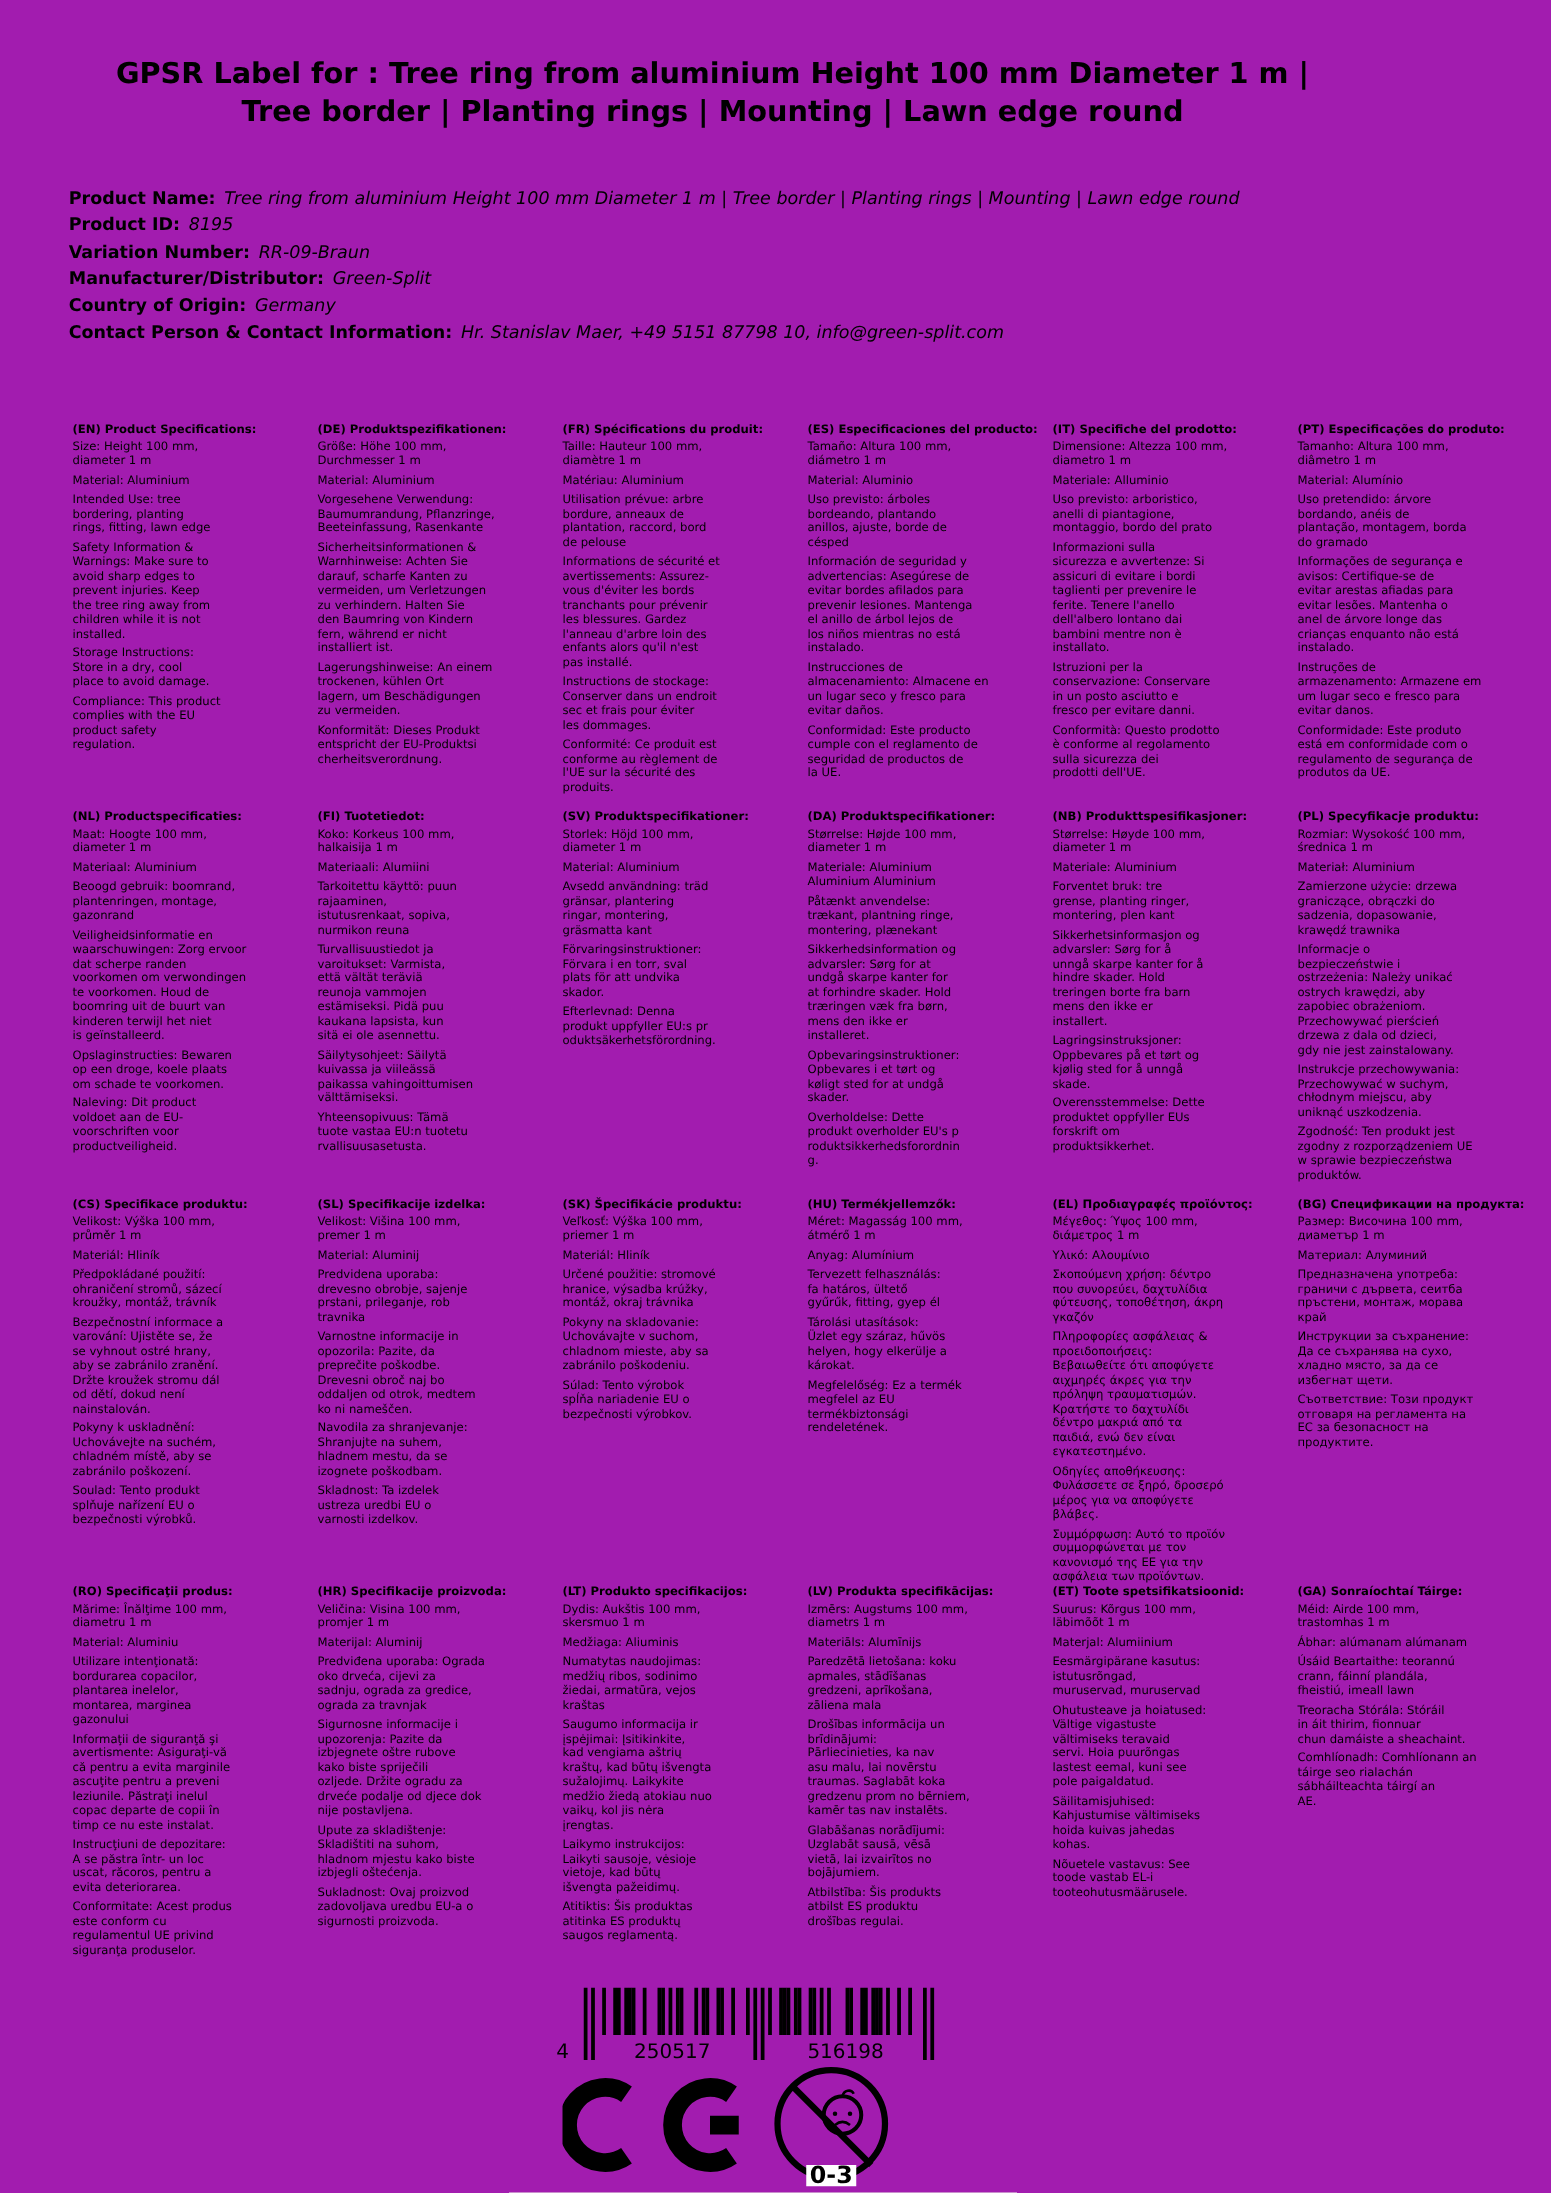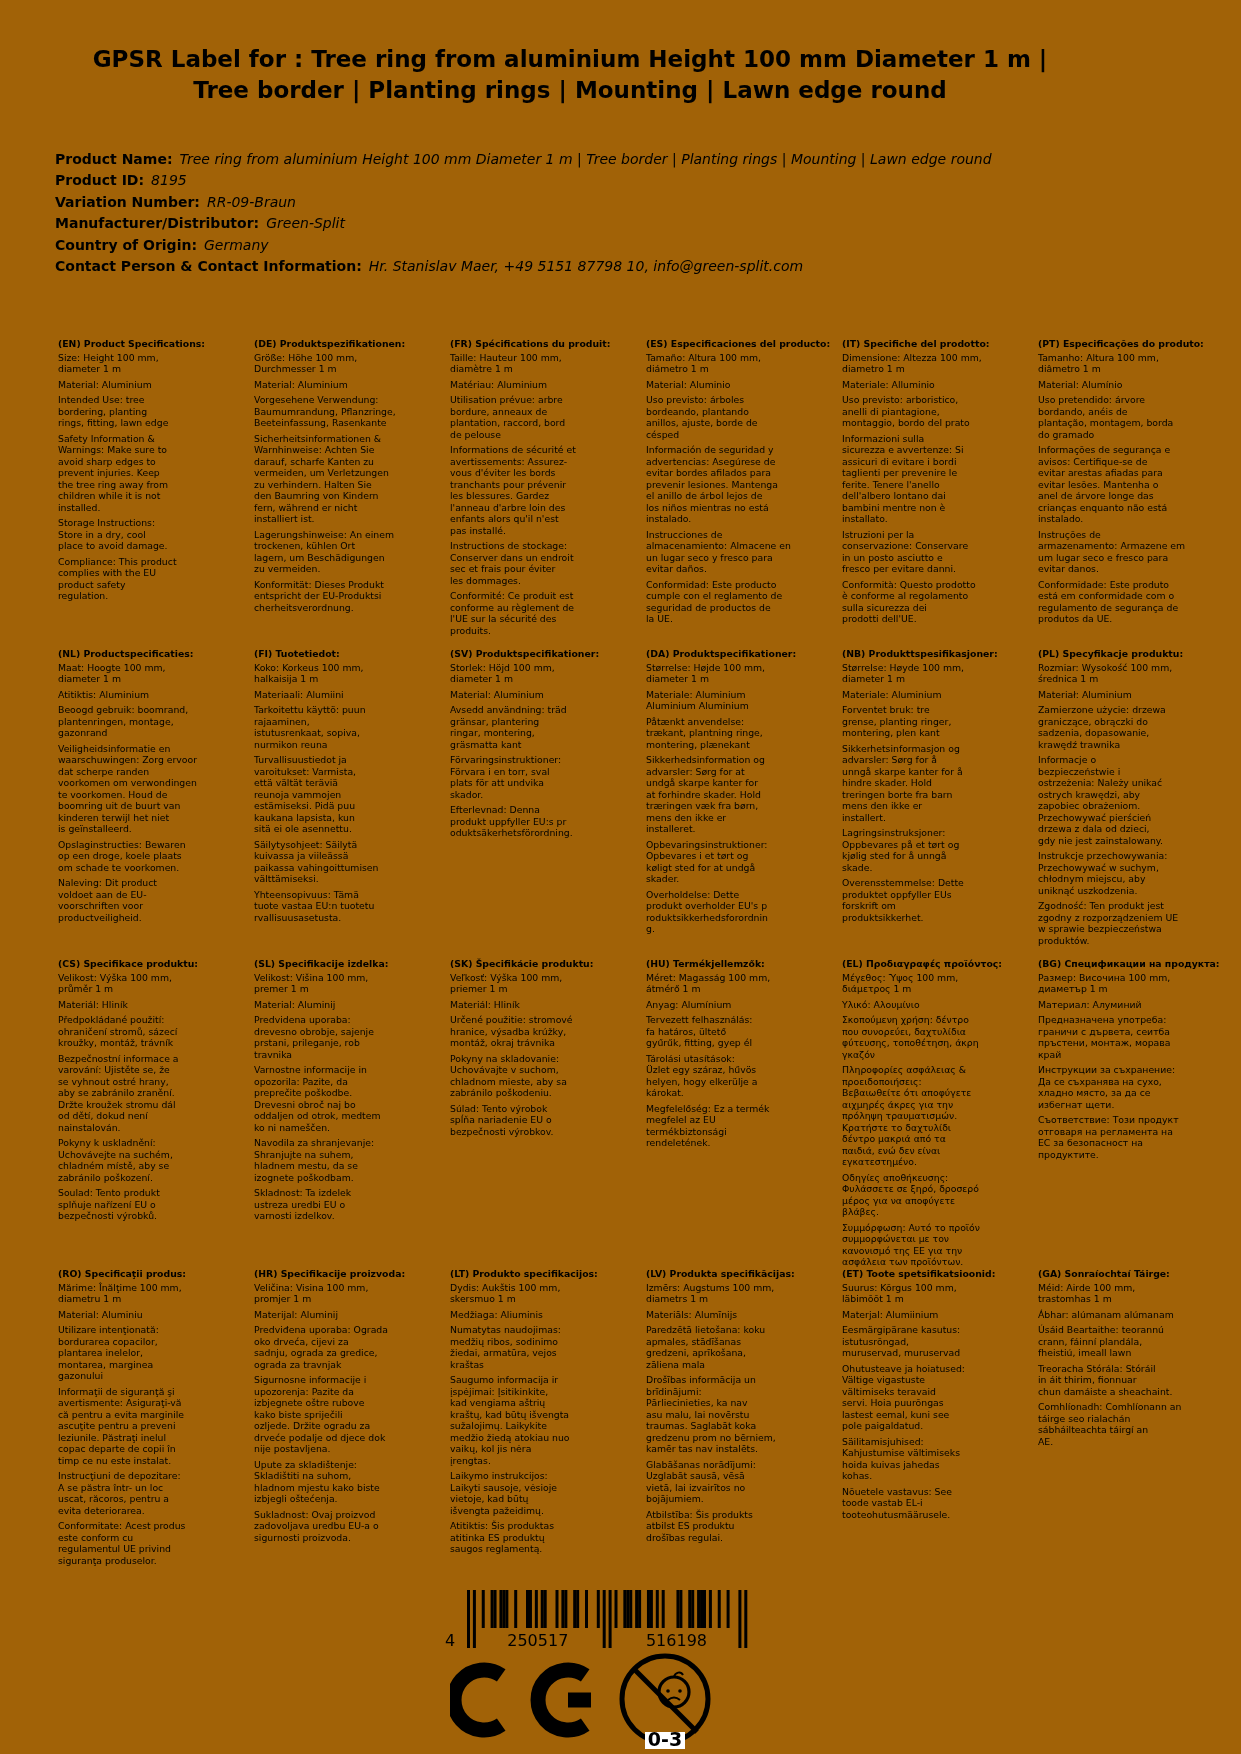--- a/index.html
+++ b/index.html
@@ -1,16 +1,16 @@
 <!DOCTYPE html>
 <html><head>
 <meta charset="utf-8">
 <style>
   html,body{margin:0;padding:0;background:#e8e8e8;}
-  .page{position:relative;width:1241px;height:1754px;background:#a16207;margin:0 auto;
+  .page{position:relative;width:1241px;height:1754px;background:#a21caf;margin:0 auto;
         font-family:"DejaVu Sans","Liberation Sans",sans-serif;color:#000;overflow:hidden;}
   .title{position:absolute;left:70px;top:44px;width:1000px;margin:0;text-align:center;
          font-size:23px;line-height:31px;font-weight:bold;}
   .product-info{position:absolute;left:55px;top:149px;font-size:14px;line-height:21.4px;width:1130px;}
   .pi-row{white-space:nowrap;}
   .pi-label{font-weight:bold;margin-top:12px;}
   .pi-value{margin-left:7px;font-style:italic;}
   .specs-grid{position:absolute;left:58px;top:338px;display:grid;
               grid-template-columns:repeat(6,196px);grid-auto-rows:310px;}
   .spec{padding-right:10px;font-size:9.3px;line-height:11.5px;}
@@ -185,21 +185,21 @@
 evitar danos.</p>
         <p>Conformidade: Este produto
 está em conformidade com o
 regulamento de segurança de
 produtos da UE.</p>
       </div>
       <div class="spec">
         <h3>(NL) Productspecificaties:</h3>
         <p>Maat: Hoogte 100 mm,
 diameter 1 m</p>
-        <p>Atitiktis: Aluminium</p>
+        <p>Materiaal: Aluminium</p>
         <p>Beoogd gebruik: boomrand,
 plantenringen, montage,
 gazonrand</p>
         <p>Veiligheidsinformatie en
 waarschuwingen: Zorg ervoor
 dat scherpe randen
 voorkomen om verwondingen
 te voorkomen. Houd de
 boomring uit de buurt van
 kinderen terwijl het niet

